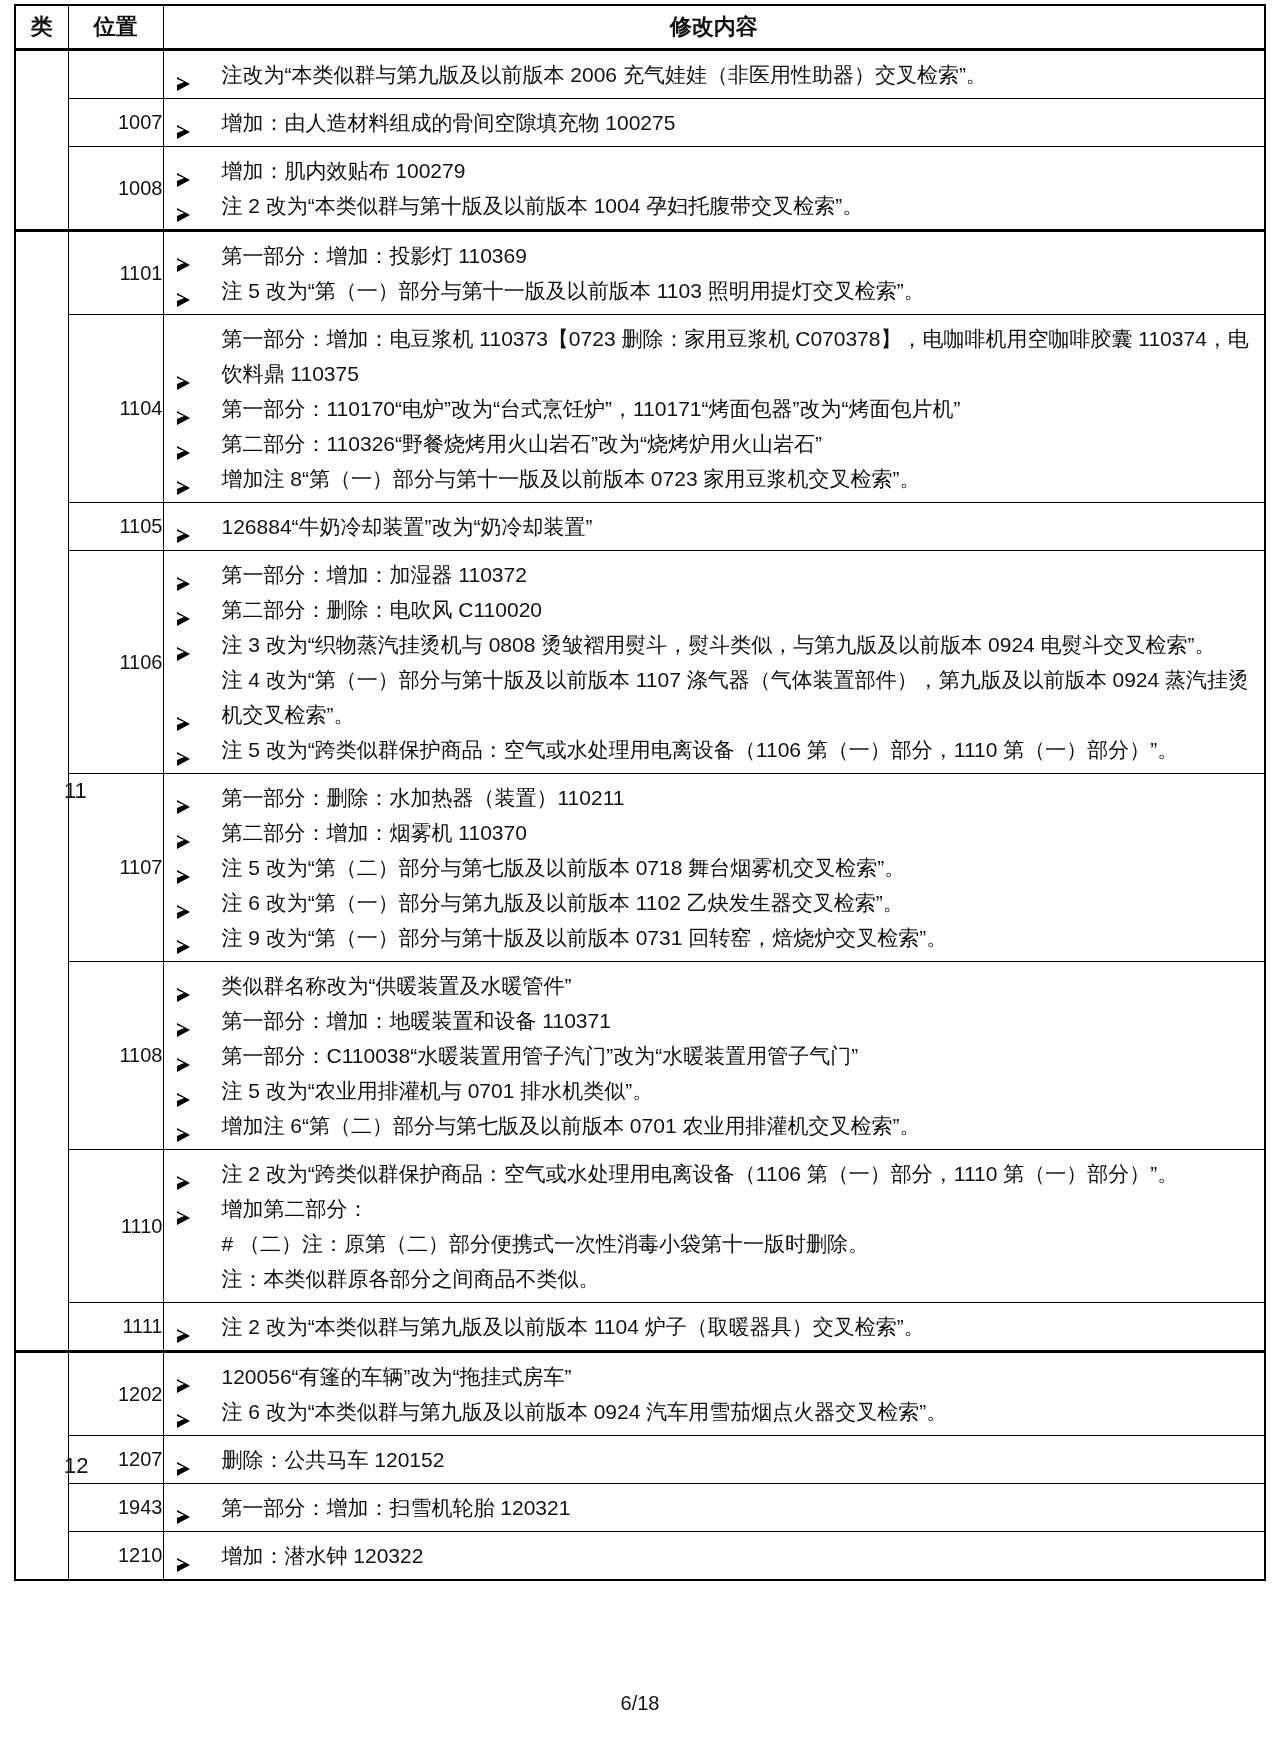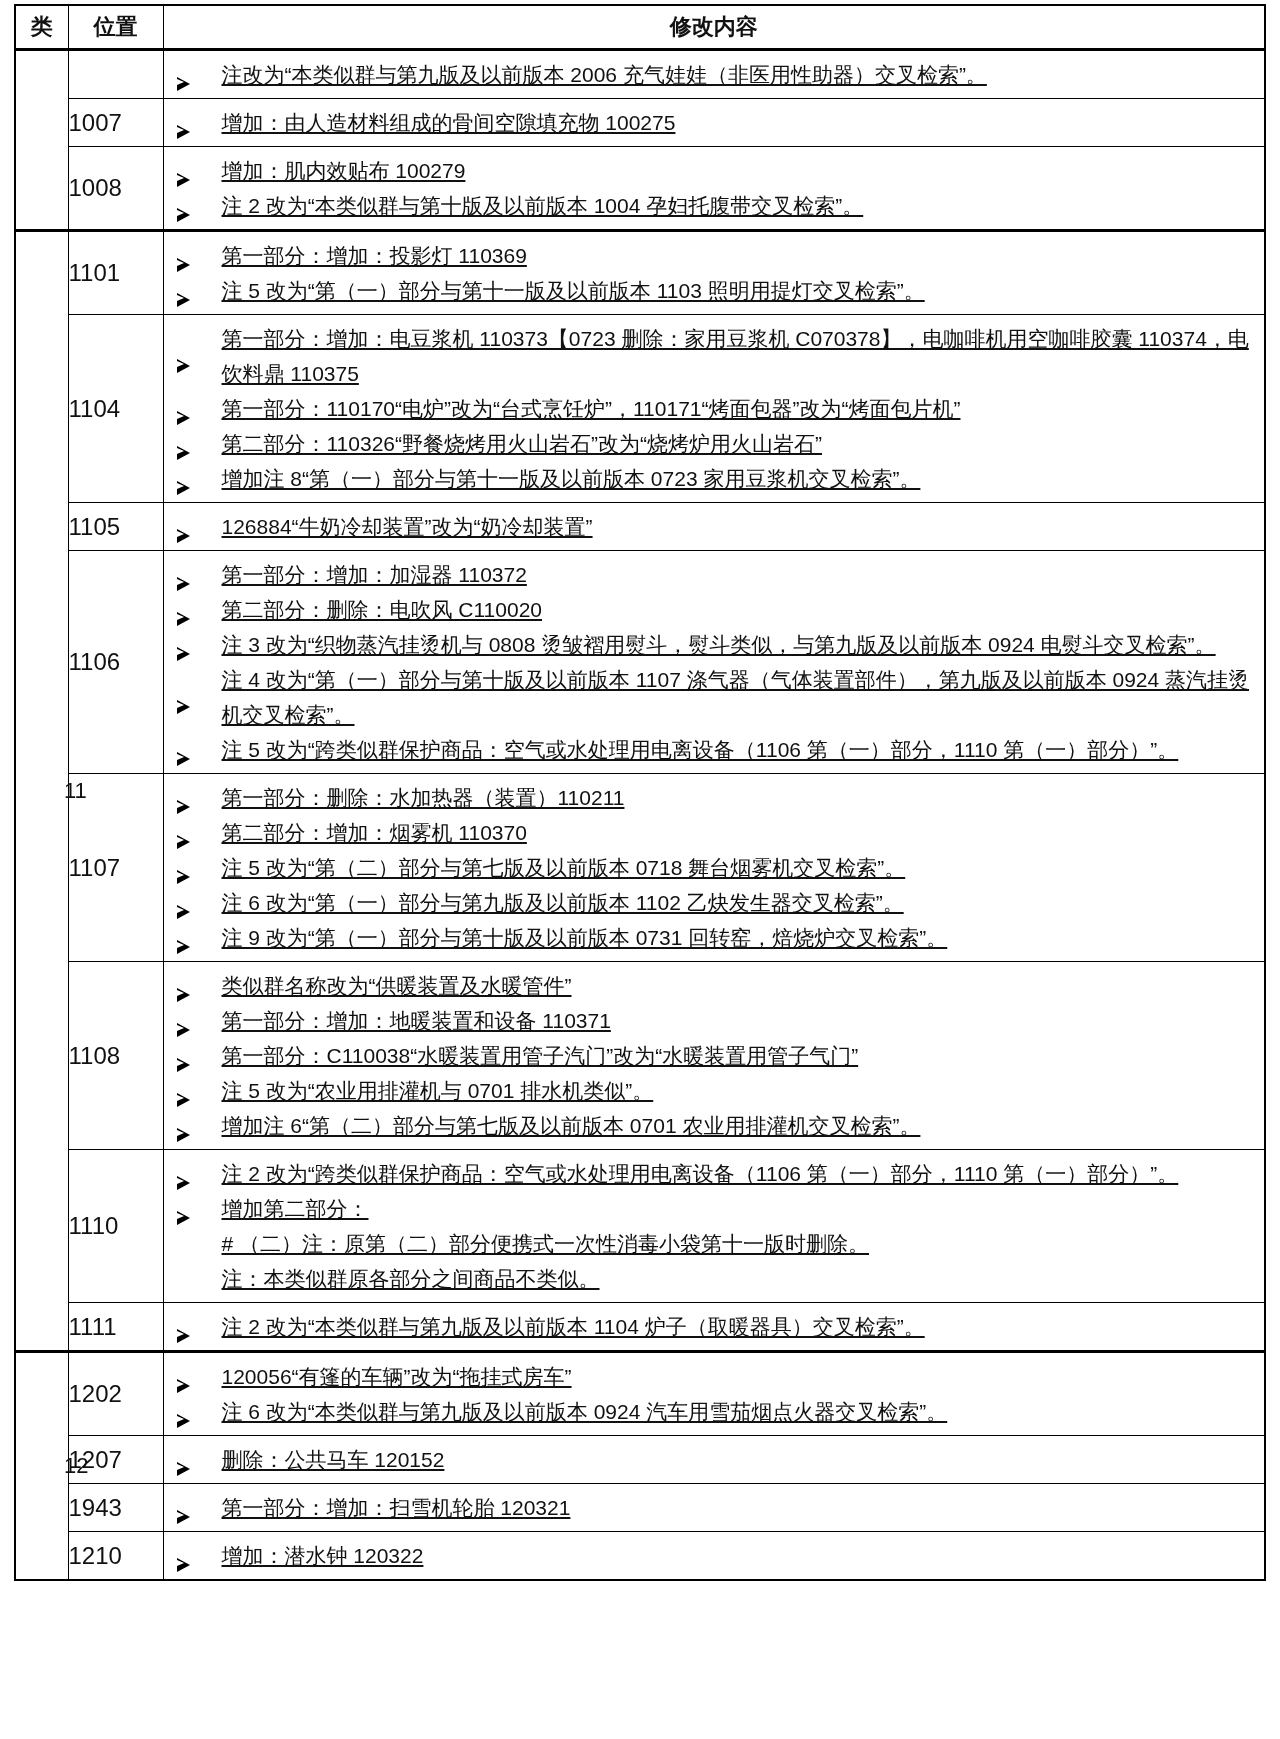--- a/index.html
+++ b/index.html
@@ -34,33 +34,32 @@
     background:#fff;
   }
   tr.group-start td{border-top:3px solid #000;}
   td.class-cell{
     text-align:center;
     font-size:22px;
     vertical-align:middle;
     padding-left:48px;
   }
   td.pos-cell{
-    text-align:left;
-    font-size:24px;
+    text-align:right;
+    font-size:20px;
     padding:6px 0;
   }
   td.content-cell{
     padding:6px 8px 6px 0;
   }
   .item{
     display:flex;
-    align-items:center;
+    align-items:flex-end;
     font-size:21px;
     line-height:35px;
-    text-decoration:underline;
   }
   .bullet-box{
     flex:0 0 58px;
     padding-left:13px;
     box-sizing:border-box;
     position:relative;
     height:35px;
   }
   .arrow{
     position:relative;
@@ -334,14 +333,15 @@
           <td class="content-cell">
             <div class="item">
               <span class="bullet-box"><span class="arrow"></span></span>
               <span class="item-text">增加：潜水钟 120322</span>
             </div>
           </td>
         </tr>
       </tbody>
   </table>
 
+  <div class="footer">6/18</div>
 
 </div>
 
 </body></html>

